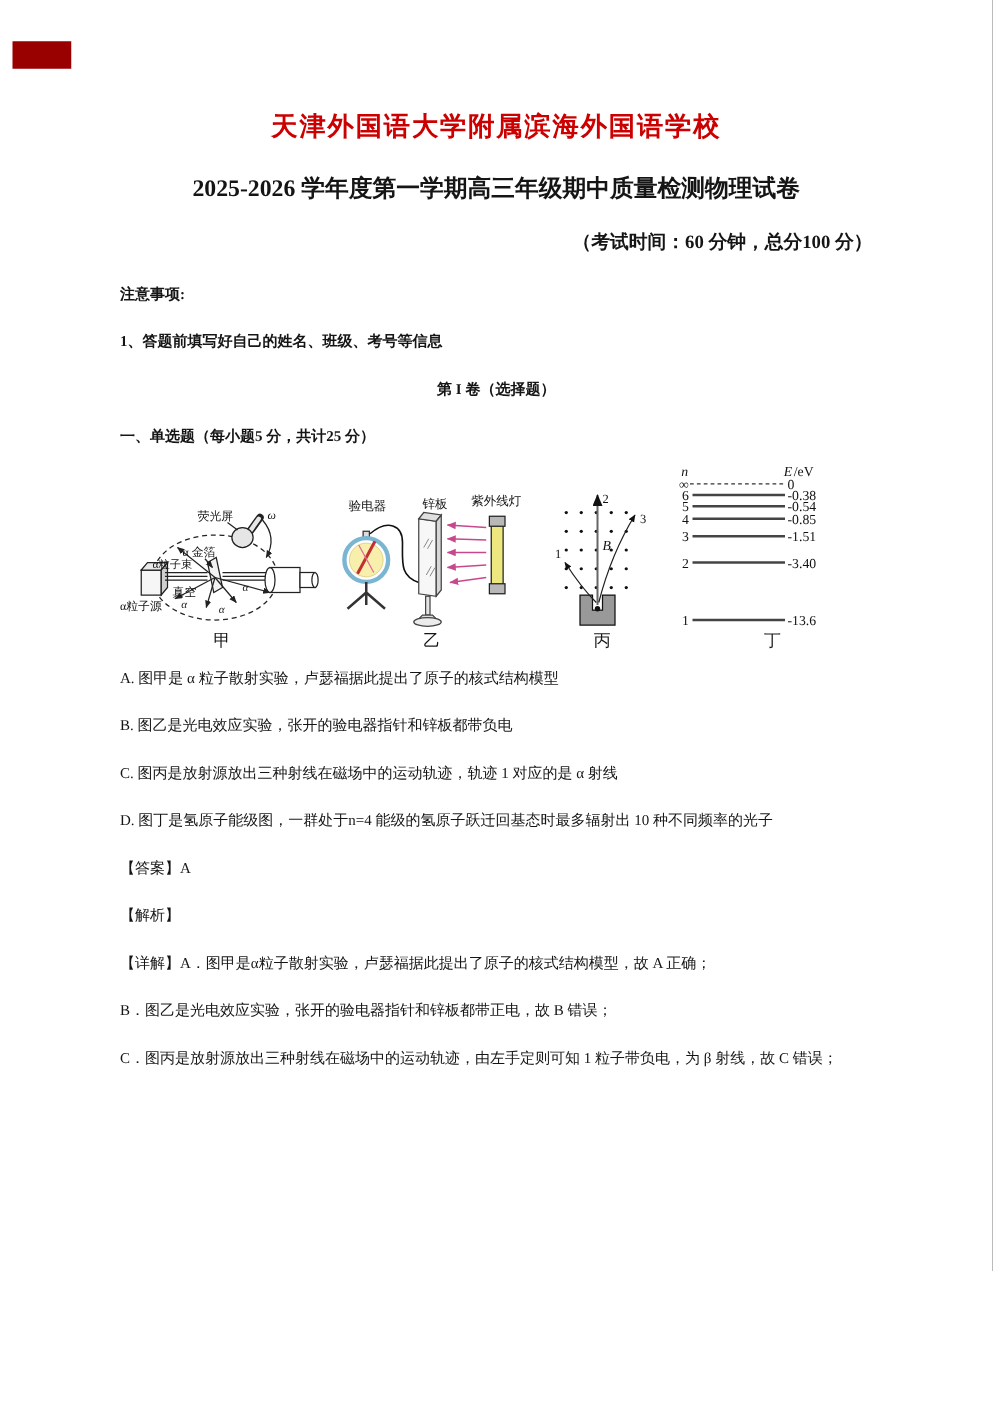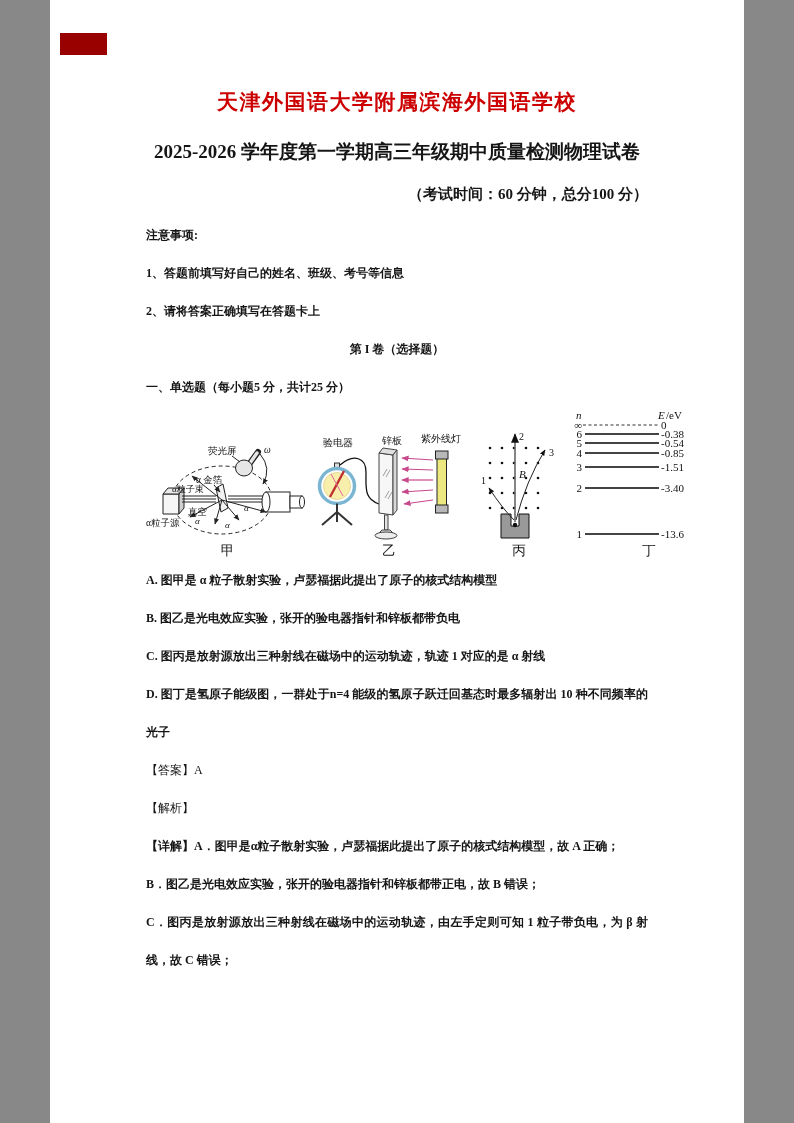--- a/index.html
+++ b/index.html
@@ -1,28 +1,28 @@
 <!DOCTYPE html>
 <html><head>
 <meta charset="utf-8">
 <style>
   html,body { margin:0; padding:0; background:#888; }
-  .page { position:relative; width:694px; height:1123px; margin:0 auto; background:#ffffff;
+  .page { position:relative; width:794px; height:1123px; margin:0 auto; background:#ffffff;
           font-family:"Liberation Serif","DejaVu Serif",serif; color:#151515; overflow:hidden; }
   .corner-block { position:absolute; left:10px; top:33px; width:47px; height:22px; }
   .content { padding:0 96px; }
   .title { margin:88px 0 0; text-align:center; font-family:"Liberation Sans","DejaVu Sans",sans-serif;
            font-weight:bold; font-size:21px; line-height:28px; letter-spacing:1.5px; }
   .subtitle { margin-top:26px; text-align:center; font-size:19px; font-weight:bold; line-height:20px; }
   .exam-info { margin-top:22px; text-align:right; font-size:15px; font-weight:bold; line-height:20px; }
   p { margin:0; font-size:12px; line-height:38px; }
   .first-p { margin-top:12px; }
   .bold { font-weight:bold; }
   .center { text-align:center; }
-  .just { text-align:justify;font-weight:bold; }
+  .just { text-align:justify; }
   .figures { display:flex; justify-content:space-between; align-items:flex-start; }
   figure { margin:0; }
   figcaption { text-align:center; font-size:13.5px; line-height:20px; }
   svg { display:block; }
   svg text { font-family:"Liberation Serif","DejaVu Serif",serif; fill:#111; }
   .it { font-style:italic; }
   .ln { stroke:#222; fill:none; stroke-width:1; }
 </style>
 </head>
 <body>
@@ -34,21 +34,20 @@
   <div class="content">
 
     <div class="title" style="color: rgb(204, 0, 0);">天津外国语大学附属滨海外国语学校</div>
 
     <div class="subtitle">2025-2026 学年度第一学期高三年级期中质量检测物理试卷</div>
 
     <div class="exam-info">（考试时间：60 分钟，总分100 分）</div>
 
     <p class="bold first-p">注意事项:</p>
     <p class="bold">1、答题前填写好自己的姓名、班级、考号等信息</p>
-    <p class="bold">2、请将答案正确填写在答题卡上</p>
 
     <p class="bold center">第 I 卷（选择题）</p>
     <p class="bold">一、单选题（每小题5 分，共计25 分）</p>
 
 
     <div class="figures">
 
       <figure>
         <svg width="163" height="135" viewBox="0 0 163 135">
           <defs>

